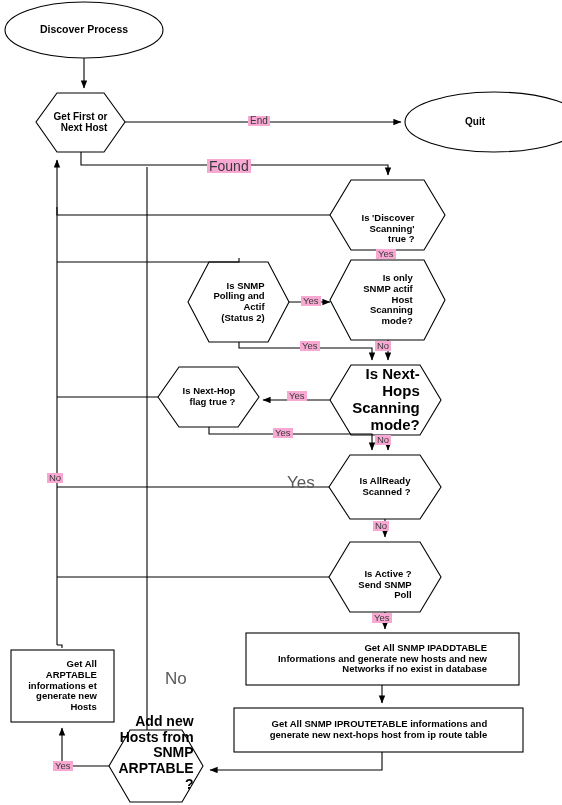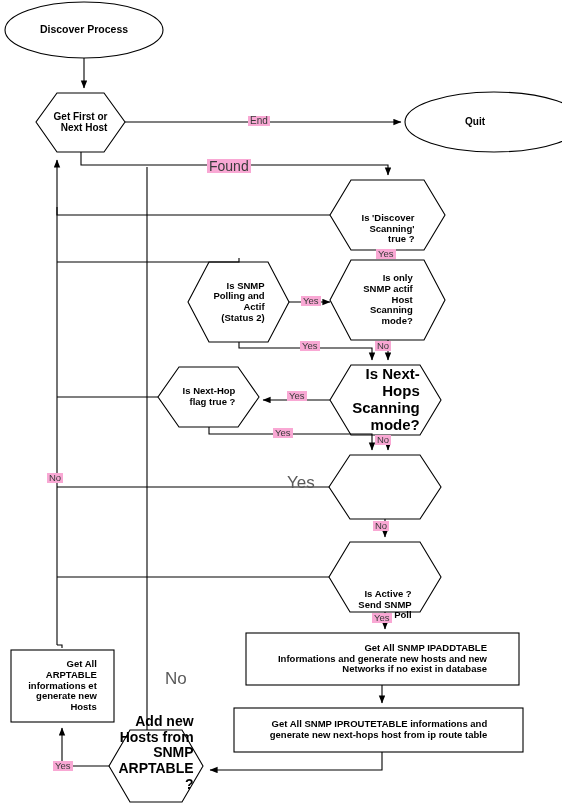--- a/index.html
+++ b/index.html
@@ -146,22 +146,24 @@
 mode?</div>
 
   <div class="nodeText" style="left:163px;top:382px;width:92px;height:30px;font-size:9.5px;">Is Next-Hop
 flag true ?</div>
 
   <div class="nodeText" style="left:338px;top:371px;width:96px;height:58px;font-size:15px;">Is Next-
 Hops
 Scanning
 mode?</div>
 
-
-  <div class="nodeText" style="left:337px;top:584px;width:96px;height:42px;font-size:9.5px;">Is Active ?
+  <div class="nodeText" style="left:337px;top:473px;width:96px;height:28px;font-size:9.5px;">Is AllReady
+Scanned ?</div>
+
+  <div class="nodeText" style="left:337px;top:564px;width:96px;height:42px;font-size:9.5px;">Is Active ?
 Send SNMP
 Poll</div>
 
   <div class="nodeText" style="left:13px;top:654px;width:99px;height:64px;font-size:9.5px;">Get All
 ARPTABLE
 informations et
 generate new
 Hosts</div>
 
   <div class="nodeText" style="left:249px;top:638px;width:267px;height:42px;font-size:9.5px;">Get All SNMP IPADDTABLE

